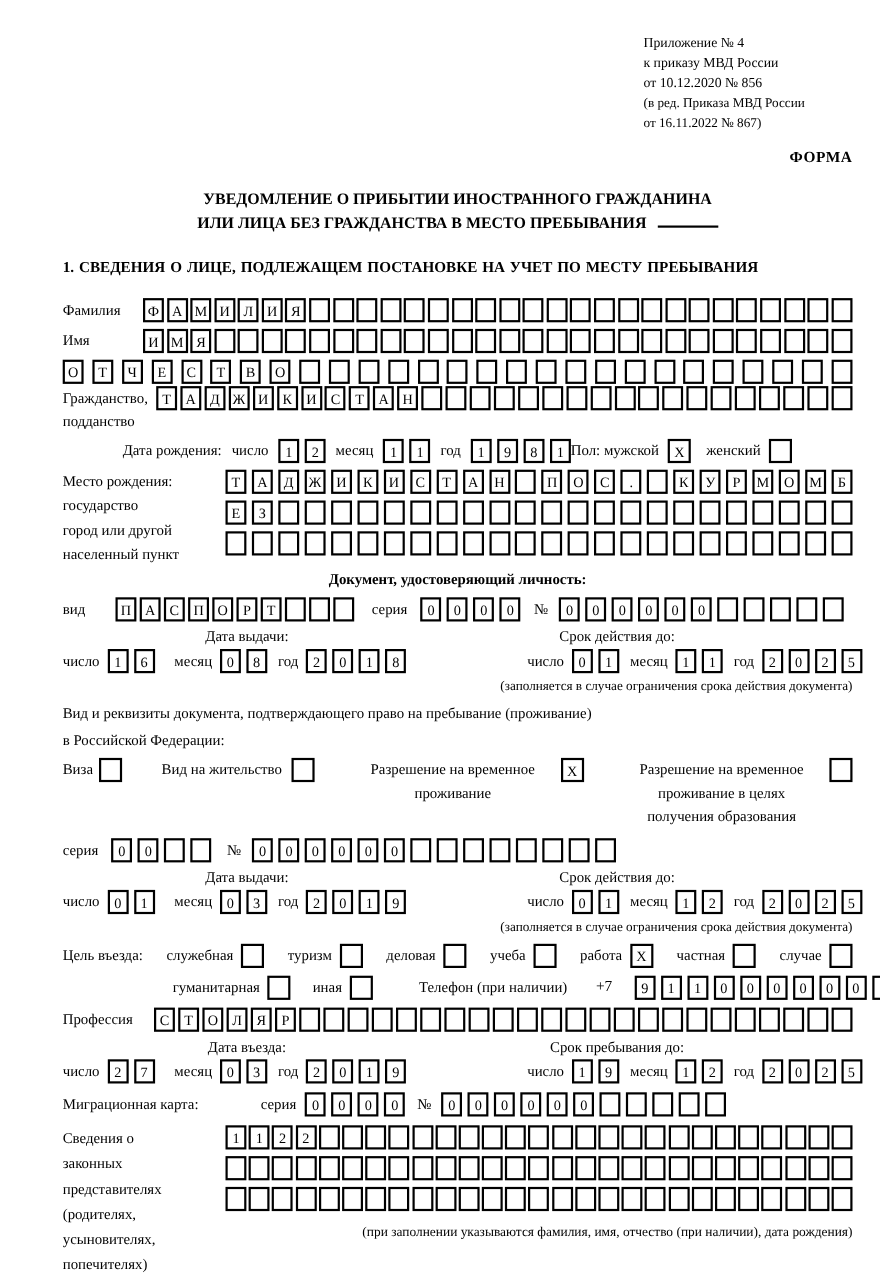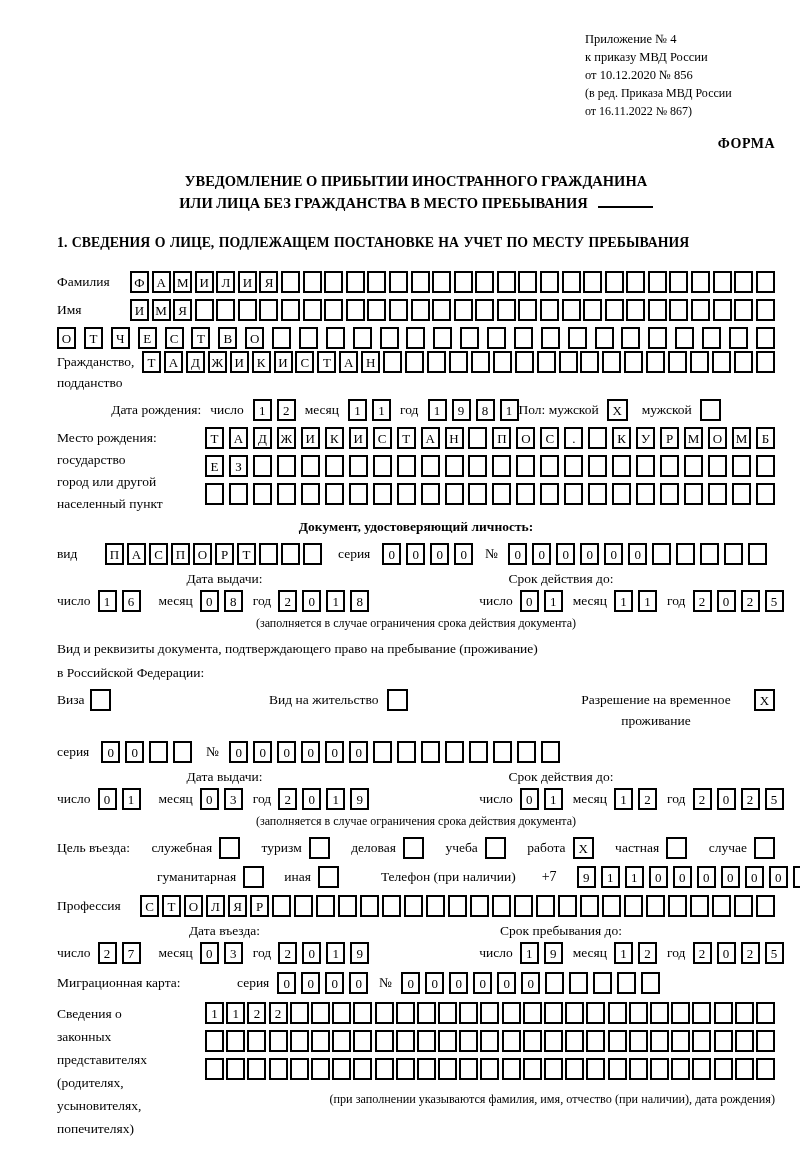--- a/index.html
+++ b/index.html
@@ -47,21 +47,21 @@
   
   .dhead { display:flex; margin-top:4px; }
   .dhead-left { width:335px; text-align:center; }
   .dhead-right { flex:1; text-align:center; padding-right:45px; }
   .drow { display:flex; margin-top:3px; }
   .dgroup { display:flex; align-items:flex-start; }
   .dgroup .lbl { margin-right:7px; }
   .dgroup .cells { margin-right:10px; }
   .dgroup.left { width:335px; }
   .dgroup.rt { margin-left:100px; }
-  .dnote { text-align:center; font-size:12px; margin-top:4px; }
+  .dnote { text-align:right; font-size:12px; margin-top:4px; }
 
   .introline { line-height:24px;font-family:Liberation Serif, serif; }
   .options { display:flex; align-items:flex-start; margin-top:4px; margin-bottom:10px; }
   .opt { display:flex; align-items:flex-start; gap:9px; }
   .opt .optlabel { line-height:21px; }
   .opt .center { text-align:center; max-width:178px; }
   .cb { width:21px; }
 
   .purposes { display:flex; justify-content:space-between; align-items:flex-start; margin-bottom:7px; }
   .pitem { display:flex; align-items:flex-start; gap:7px; }
@@ -257,21 +257,21 @@
       <div class="cells gap">
           <span class="cell">1</span>
           <span class="cell">9</span>
           <span class="cell">8</span>
           <span class="cell">1</span>
         </div>
     </div>
     <div class="inline" style="gap:8px;">
       <span class="lbl">Пол: мужской</span>
       <span class="cell cb">X</span>
-      <span class="lbl" style="margin-left:6px;">мужской</span>
+      <span class="lbl" style="margin-left:6px;">женский</span>
       <span class="cell cb"></span>
     </div>
   </div>
 
   <div class="frow" style="margin-top:2px; margin-bottom:2px;">
     <div class="flabel w148" style="line-height:22px;">
       <div>Место рождения:</div>
       <div>государство</div>
       <div>город или другой</div>
       <div>населенный пункт</div>
@@ -452,20 +452,24 @@
       <span class="cell cb"></span>
     </div>
     <div class="opt">
       <span class="optlabel">Вид на жительство</span>
       <span class="cell cb"></span>
     </div>
     <div class="opt">
       <span class="optlabel center">Разрешение на временное проживание</span>
       <span class="cell cb">X</span>
     </div>
+    <div class="opt">
+      <span class="optlabel center">Разрешение на временное проживание в целях получения образования</span>
+      <span class="cell cb"></span>
+    </div>
   </div>
 
   <div class="frow" style="margin-top:2px;">
     <span class="lbl" style="margin-right:12px;">серия</span>
     <div class="cells gap">
         <span class="cell">0</span>
         <span class="cell">0</span>
         <span class="cell"></span>
         <span class="cell"></span>
       </div>

